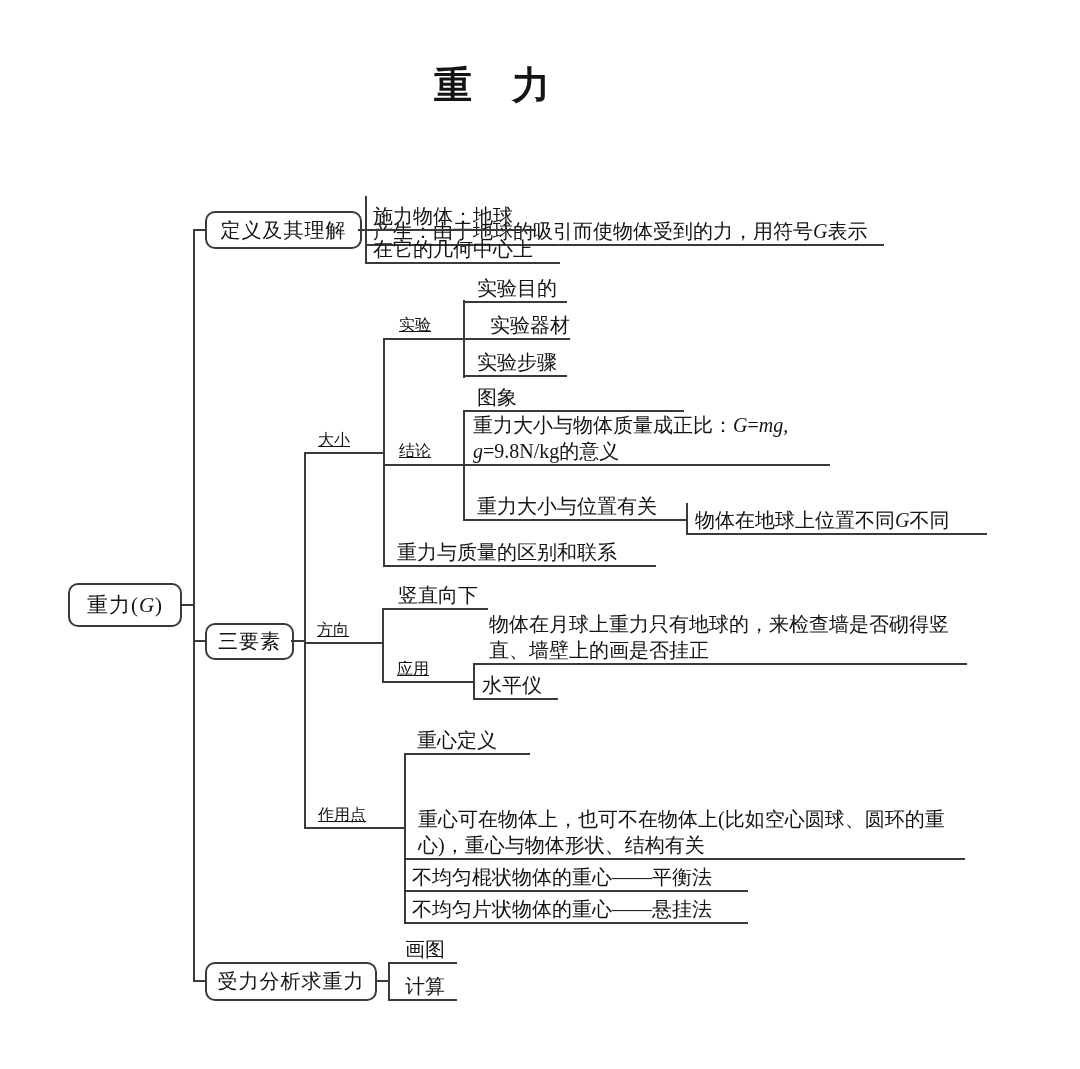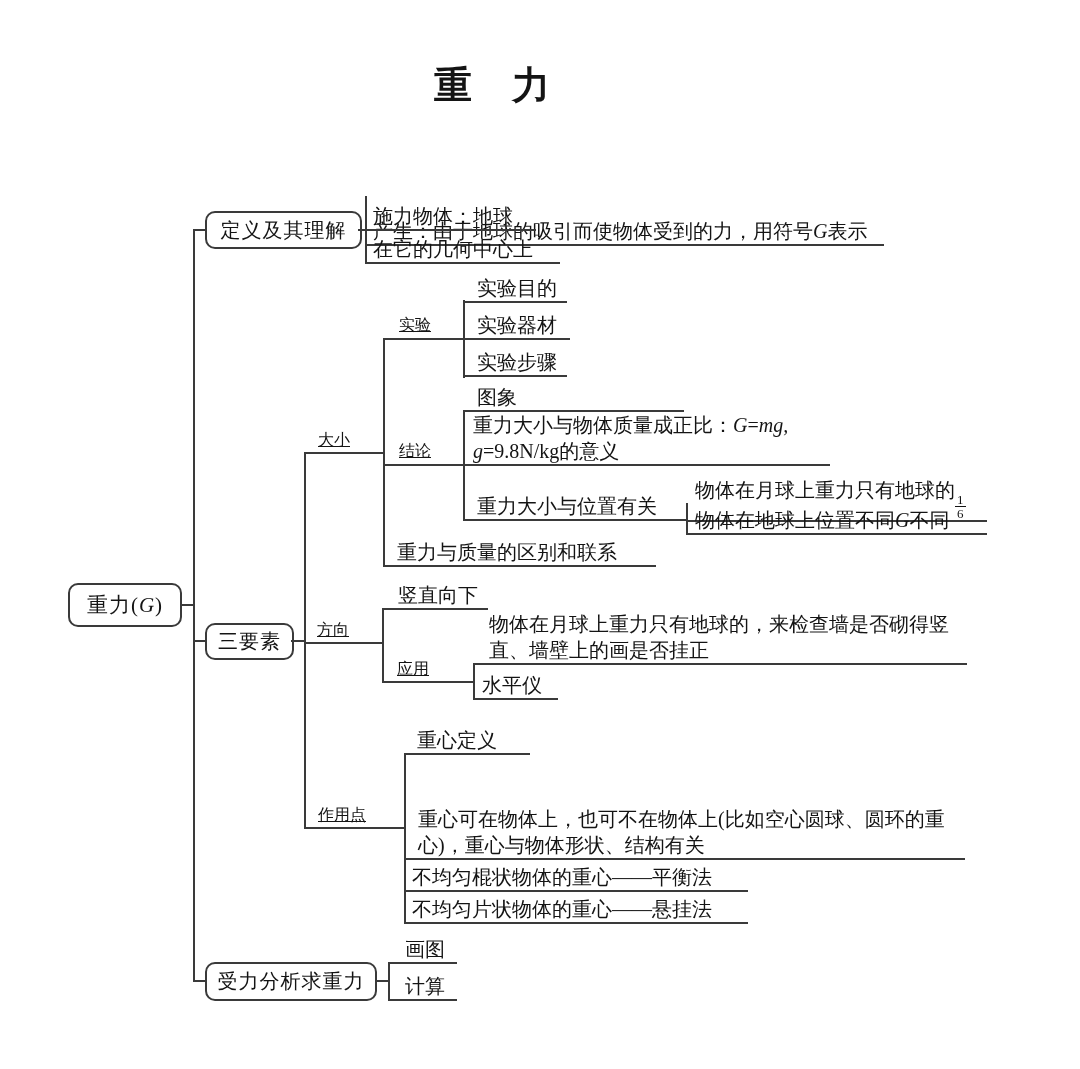--- a/index.html
+++ b/index.html
@@ -70,41 +70,35 @@
   <div class="v" style="left:304px;top:452px;height:377px;"></div>
 
   <div class="lbl" style="left:318px;top:427px;">大小</div>
   <div class="h" style="top:452px;left:304px;width:81px;"></div>
   <div class="v" style="left:383px;top:338px;height:229px;"></div>
 
   <div class="lbl" style="left:399px;top:312px;">实验</div>
   <div class="h" style="top:338px;left:383px;width:82px;"></div>
   <div class="v" style="left:463px;top:300px;height:78px;"></div>
   <div class="leaf nw" style="left:463px;top:275px;width:104px;padding-left:14px;">实验目的</div>
-  <div class="leaf nw" style="left:463px;top:312px;width:107px;padding-left:14px;">实验器材</div>
+  <div class="leaf nw" style="left:463px;top:312px;width:107px;padding-left:14px;text-align:right;">实验器材</div>
   <div class="leaf nw" style="left:463px;top:349px;width:104px;padding-left:14px;">实验步骤</div>
 
   <div class="lbl" style="left:399px;top:438px;">结论</div>
   <div class="h" style="top:464px;left:383px;width:82px;"></div>
   <div class="v" style="left:463px;top:410px;height:111px;"></div>
   <div class="leaf nw" style="left:463px;top:384px;width:221px;padding-left:14px;">图象</div>
 
   <div class="leaf" style="left:463px;top:412px;width:367px;padding-left:10px;">
     <div><span>重力大小与物体质量成正比：</span><span class="it">G</span><span>=</span><span class="it">mg,</span></div>
     <div><span class="it">g</span><span>=9.8N/kg的意义</span></div>
   </div>
 
   <div class="leaf nw" style="left:463px;top:493px;width:223px;padding-left:14px;">重力大小与位置有关</div>
   <div class="v" style="left:686px;top:503px;height:32px;"></div>
-  <div class="leaf nw" style="left:686px;top:477px;width:301px;padding-left:9px;">
-    <span>物体在月球上重力只有地球的</span><span class="frac">
-        <span class="fnum">1</span>
-        <span class="fden">6</span>
-      </span>
-  </div>
   <div class="leaf nw" style="left:686px;top:507px;width:301px;padding-left:9px;">
     <span>物体在地球上位置不同</span><span class="it">G</span><span>不同</span>
   </div>
 
   <div class="leaf nw" style="left:383px;top:539px;width:273px;padding-left:14px;">重力与质量的区别和联系</div>
 
   <div class="lbl" style="left:317px;top:617px;text-align:right;">方向</div>
   <div class="h" style="top:642px;left:304px;width:80px;"></div>
   <div class="v" style="left:382px;top:608px;height:75px;"></div>
   <div class="leaf nw" style="left:382px;top:582px;width:106px;padding-left:16px;">竖直向下</div>

